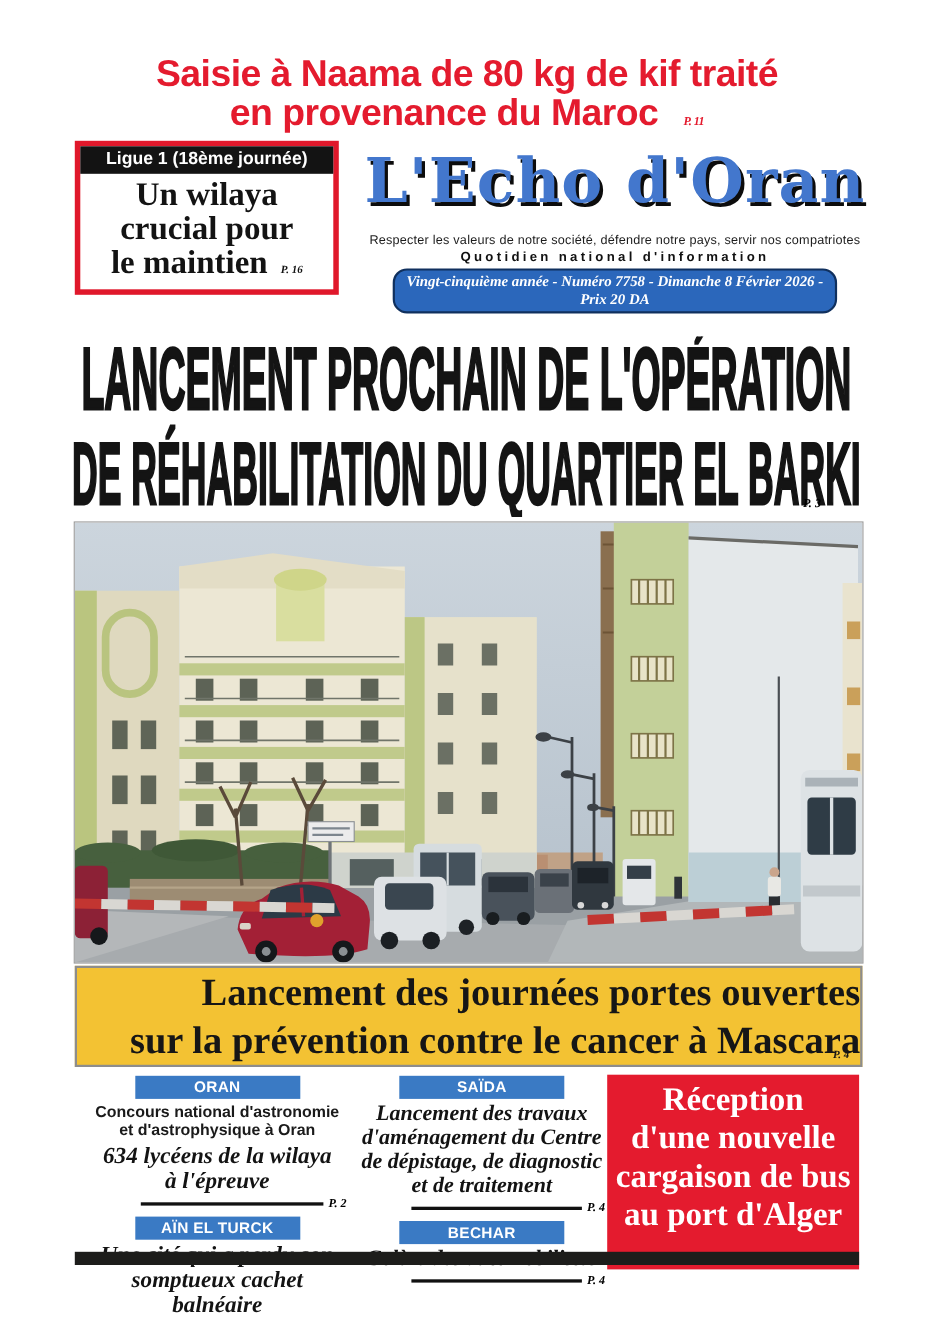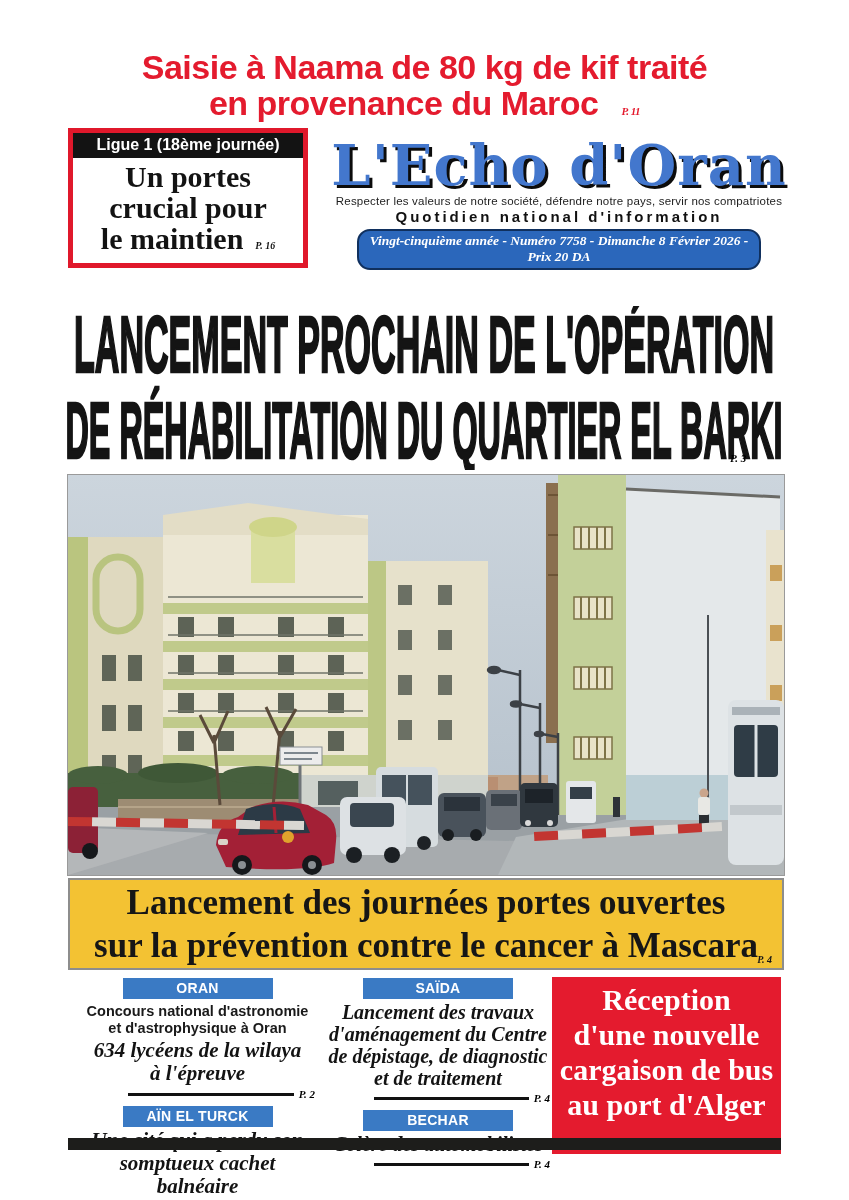--- a/index.html
+++ b/index.html
@@ -19,40 +19,40 @@
   .ligue-header{background:#131313;color:#fff;font-size:16px;font-weight:bold;
     text-align:center;padding:3px 0 4px;}
   .ligue-title{font-family:"Liberation Serif",serif;font-weight:bold;color:#131313;
     font-size:30px;line-height:1.03;text-align:center;padding-top:4px;}
   .ligue-title .pref{font-size:10px;margin-left:12px;}
 
   
   .masthead{position:absolute;left:330px;top:136px;width:458px;text-align:center;}
   .mast-title{font-family:"DejaVu Serif",serif;font-weight:bold;font-size:56px;line-height:1.05;
     color:#4377cd;text-shadow:3px 3px 0 #0c0c0c;letter-spacing:1px;}
-  .mast-motto{font-size:11.5px;color:#1c1c1c;margin-top:0;letter-spacing:.2px;}
-  .mast-sub{font-size:15px;font-weight:bold;color:#111;letter-spacing:3px;margin-top:1px;}
+  .mast-motto{font-size:11.5px;color:#1c1c1c;margin-top:18px;letter-spacing:.2px;}
+  .mast-sub{font-size:12px;font-weight:bold;color:#111;letter-spacing:3px;margin-top:1px;}
   .mast-pill{margin:4px auto 0;width:400px;background:#2b67bb;border:2px solid #10305e;
     border-radius:13px;color:#fff;font-family:"Liberation Serif",serif;font-weight:bold;
     font-style:italic;font-size:13.5px;padding:2px 0 3px;}
 
   
   .lead-kicker{position:absolute;left:68px;top:279px;width:716px;text-align:center;
     font-size:24px;font-weight:bold;color:#141414;letter-spacing:-.3px;}
   .lead-headline{position:absolute;left:66px;top:306px;width:717px;height:164px;}
   .lead-headline text{font-family:"Liberation Sans",sans-serif;font-weight:bold;font-size:80px;
     fill:#141414;stroke:#141414;stroke-width:2.6px;}
   .hl-pref{position:absolute;left:730px;top:452px;font-size:11px;}
 
   
   .photo{position:absolute;left:68px;top:475px;width:716px;height:400px;outline:1px solid #9a9a9a;}
 
   
   .yellow-banner{position:absolute;left:68px;top:878px;width:716px;height:92px;
-    background:#f3c233;border:2px solid #8d8d8d;box-sizing:border-box;text-align:center;}
+    background:#f3c233;border:2px solid #8d8d8d;box-sizing:border-box;text-align:right;}
   .yellow-banner .banner-text{font-family:"Liberation Serif",serif;font-weight:bold;
     font-size:35px;line-height:1.22;color:#161616;padding-top:2px;}
   .banner-pref{position:absolute;right:10px;bottom:3px;font-size:10px;color:#161616;}
 
   
   .briefs-col{position:absolute;top:978px;text-align:center;}
   .col1{left:80px;width:235px;}
   .col2{left:326px;width:224px;}
   .tab{margin:0 auto;width:150px;background:#3a7ac4;color:#fff;font-weight:bold;
     font-size:14px;padding:2px 0 3px;letter-spacing:.3px;}
@@ -80,21 +80,21 @@
 
   <div class="top-headline">
     <span>Saisie à Naama de 80 kg de kif traité</span><br>
     <span>en provenance du Maroc</span>
     <span class="pref">P. 11</span>
   </div>
 
   <div class="ligue-box">
     <div class="ligue-header">Ligue 1 (18ème journée)</div>
     <div class="ligue-title">
-      <span>Un portes</span><br>
+      <span>Un wilaya</span><br>
       <span>crucial pour</span><br>
       <span>le maintien</span><span class="pref">P. 16</span>
     </div>
   </div>
 
   <div class="masthead">
     <div class="mast-title">L'Echo d'Oran</div>
     <div class="mast-motto">Respecter les valeurs de notre société, défendre notre pays, servir nos compatriotes</div>
     <div class="mast-sub">Quotidien national d'information</div>
     <div class="mast-pill">Vingt-cinquième année - Numéro 7758 - Dimanche 8 Février 2026 - Prix 20 DA</div>

